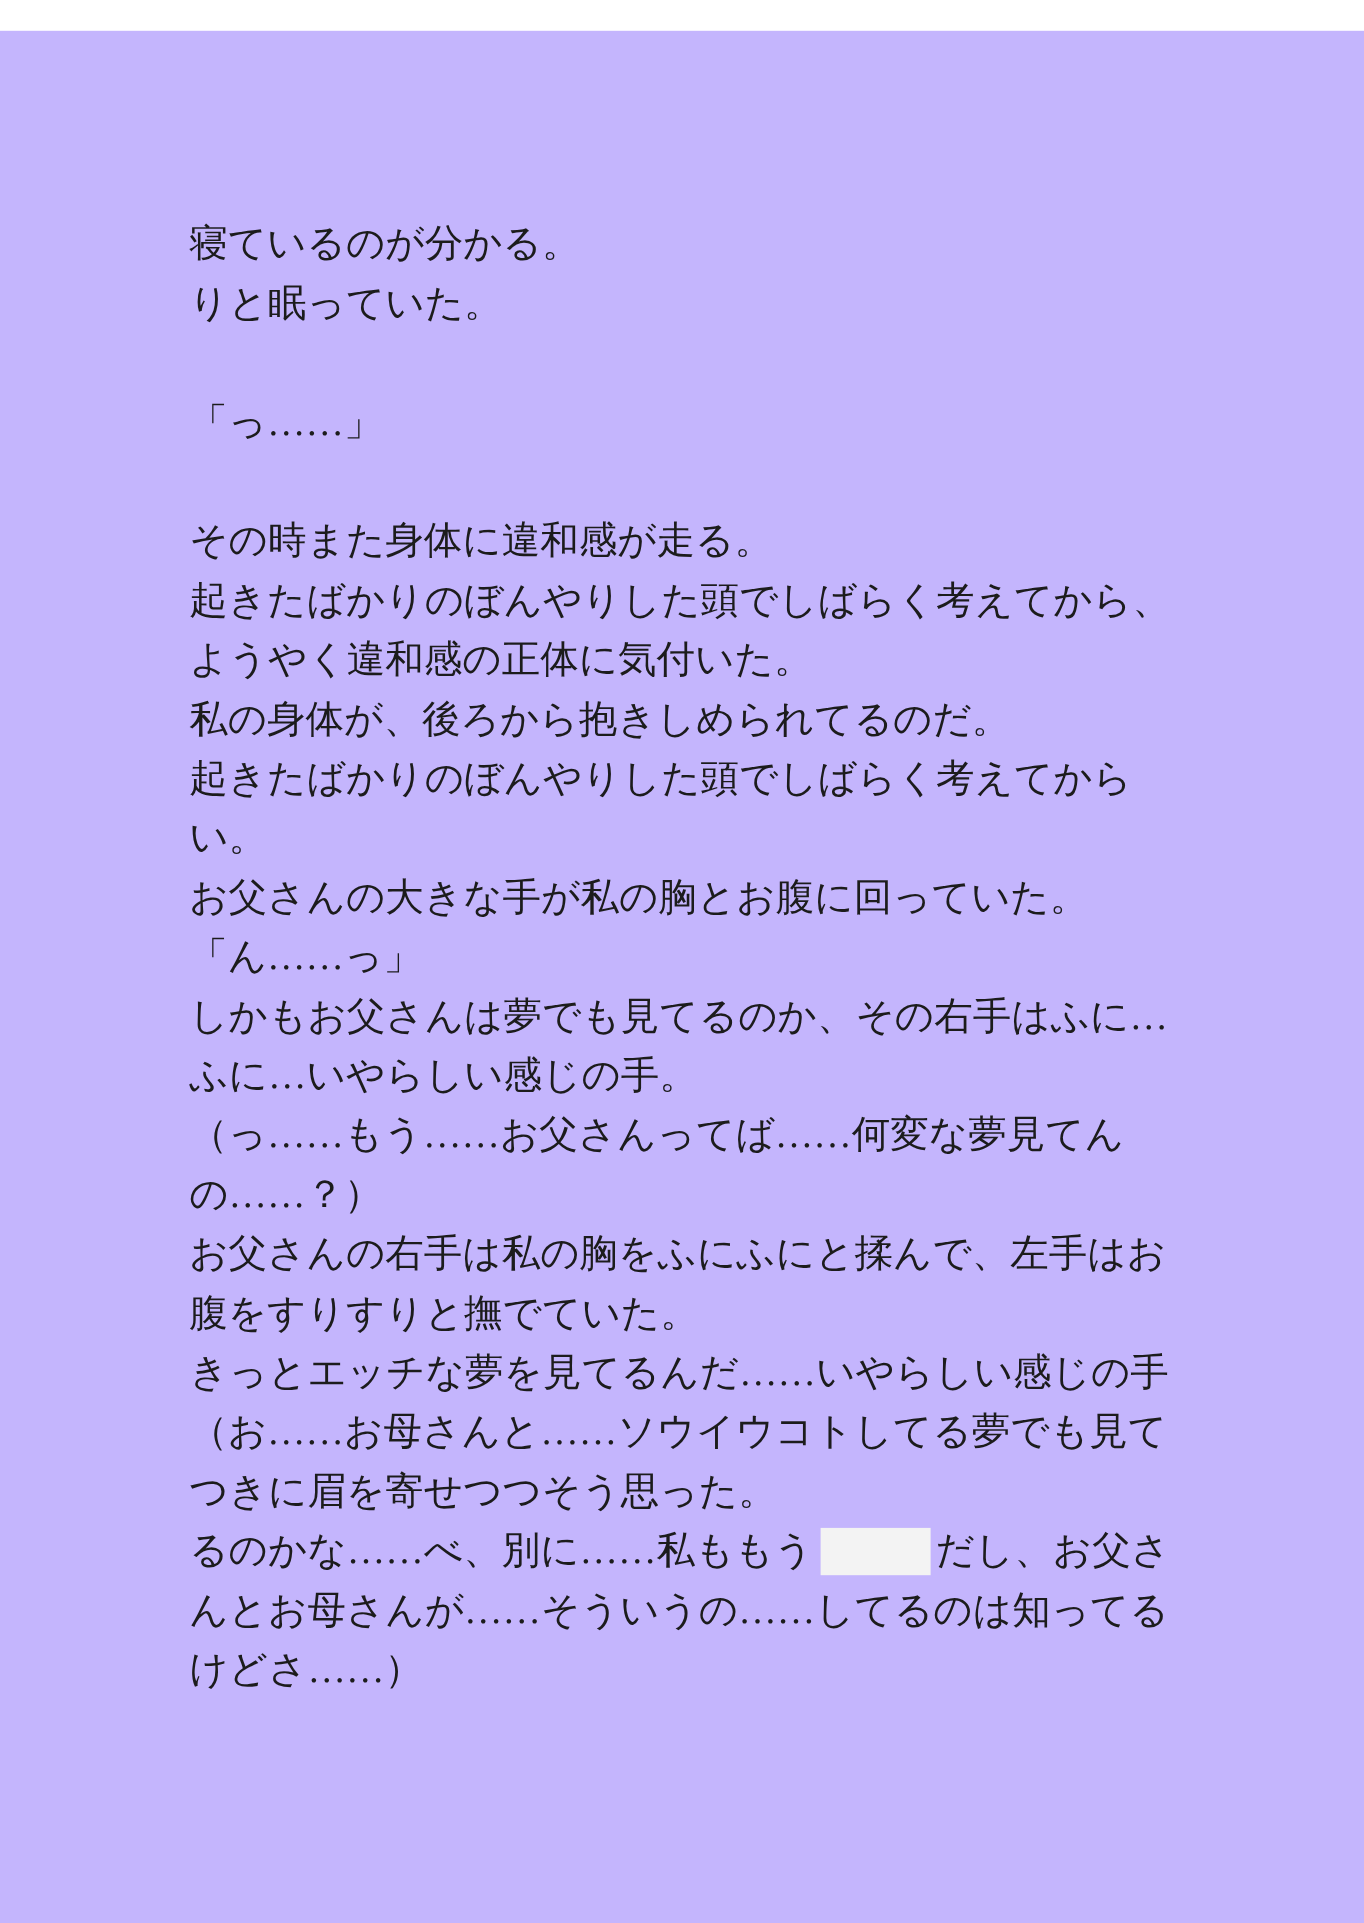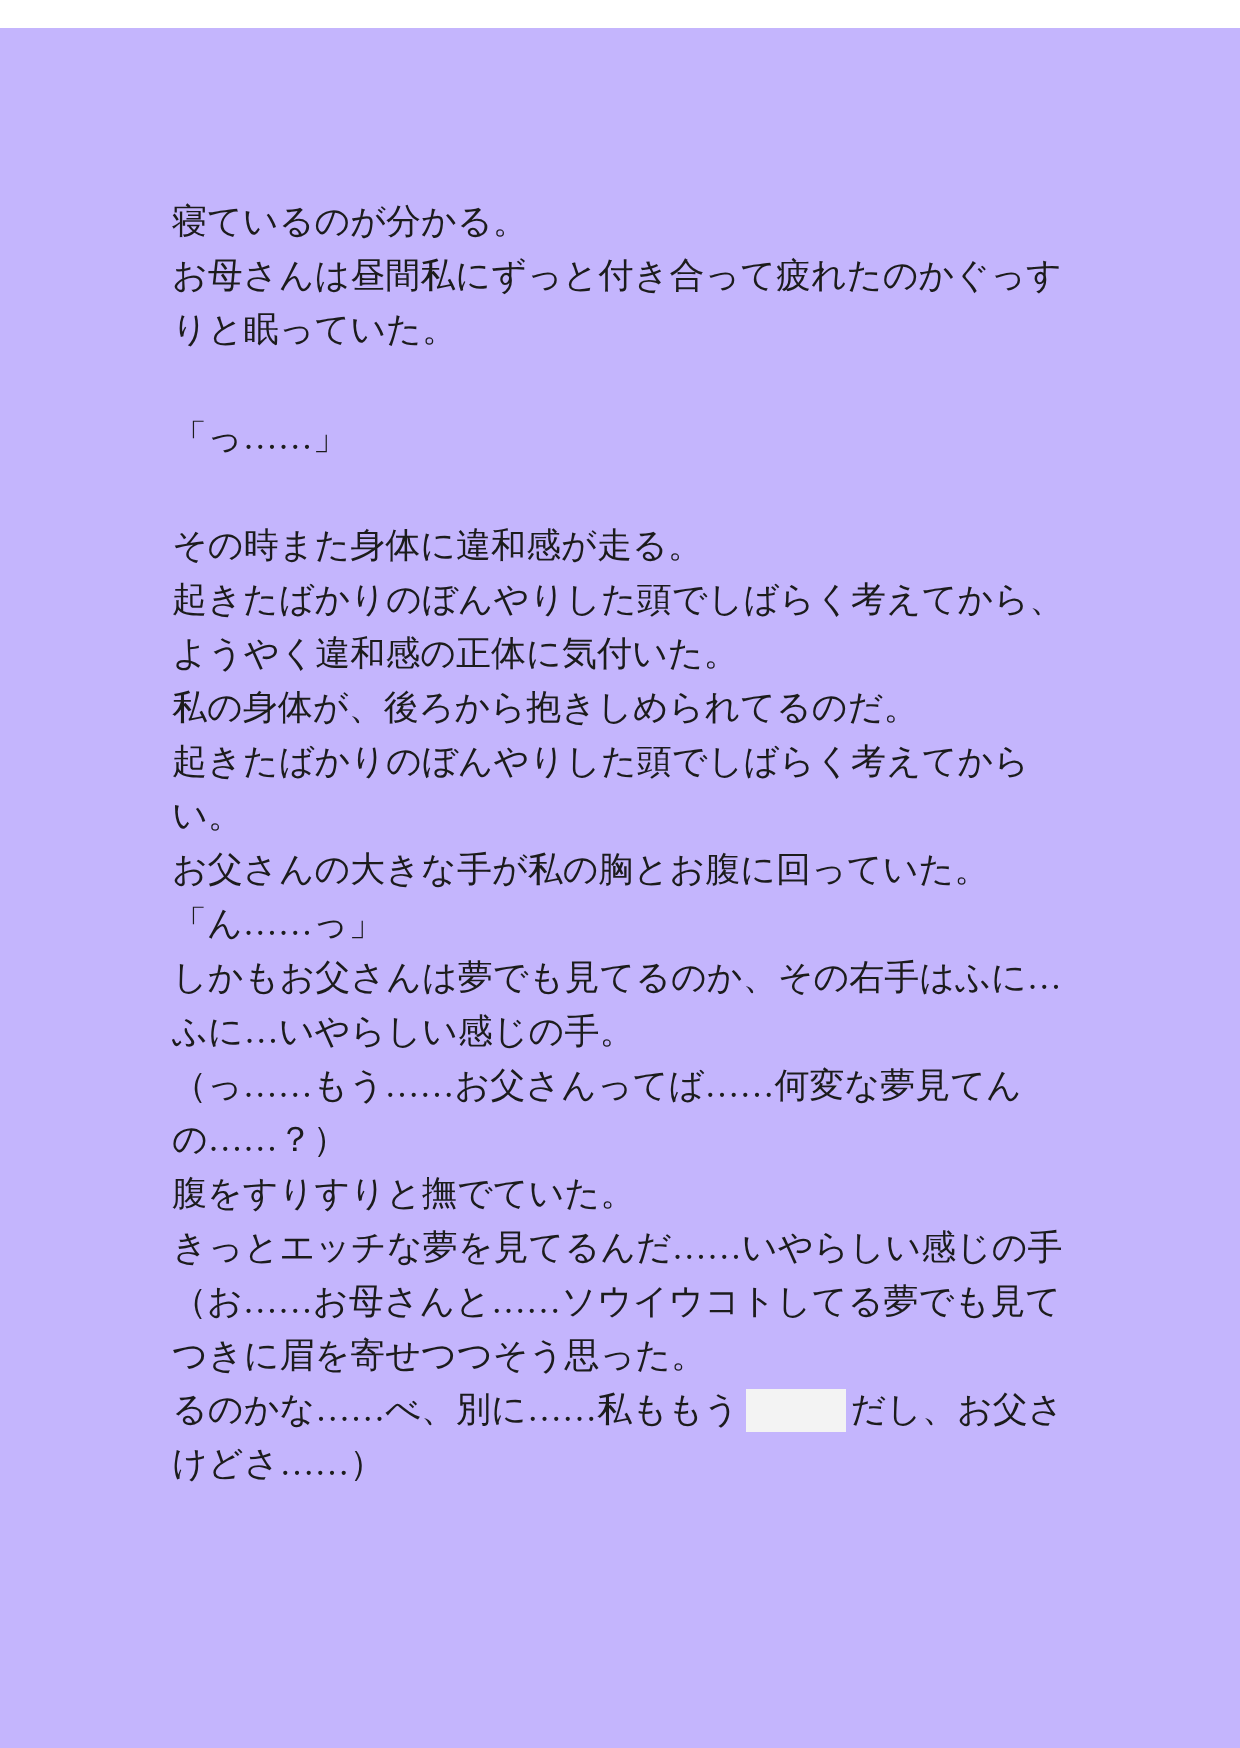--- a/index.html
+++ b/index.html
@@ -45,37 +45,38 @@
     margin: 0 4px 0 7px;
     transform: translateY(-2px);
   }
 </style>
 </head>
 <body>
 
 <div class="page">
   <div class="text-block">
     <div class="line"><span>寝ているのが分かる。</span></div>
-    <div class="line"><span>お母さんは昼間私にずっと付き合って疲れたのかぐっす</span></div>
     <div class="line"><span>りと眠っていた。</span></div>
     <div class="line"></div>
     <div class="line"><span>「っ……」</span></div>
     <div class="line"></div>
     <div class="line"><span>その時また身体に違和感が走る。</span></div>
     <div class="line"><span>起きたばかりのぼんやりした頭でしばらく考えてから、</span></div>
     <div class="line"><span>ようやく違和感の正体に気付いた。</span></div>
     <div class="line"><span>私の身体が、後ろから抱きしめられてるのだ。</span></div>
     <div class="line"><span>起きたばかりのぼんやりした頭でしばらく考えてから</span></div>
     <div class="line"><span>い。</span></div>
     <div class="line"><span>お父さんの大きな手が私の胸とお腹に回っていた。</span></div>
     <div class="line"><span>「ん……っ」</span></div>
     <div class="line"><span>しかもお父さんは夢でも見てるのか、その右手はふに…</span></div>
     <div class="line"><span>ふに…いやらしい感じの手。</span></div>
     <div class="line"><span>（っ……もう……お父さんってば……何変な夢見てん</span></div>
     <div class="line"><span>の……？）</span></div>
+    <div class="line"><span>お父さんの右手は私の胸をふにふにと揉んで、左手はお</span></div>
     <div class="line"><span>腹をすりすりと撫でていた。</span></div>
     <div class="line"><span>きっとエッチな夢を見てるんだ……いやらしい感じの手</span></div>
     <div class="line"><span>（お……お母さんと……ソウイウコトしてる夢でも見て</span></div>
     <div class="line"><span>つきに眉を寄せつつそう思った。</span></div>
     <div class="line"><span>るのかな……べ、別に……私ももう</span><span class="censor-box"></span><span>だし、お父さ</span></div>
+    <div class="line"><span>んとお母さんが……そういうの……してるのは知ってる</span></div>
     <div class="line"><span>けどさ……）</span></div>
   </div>
 </div>
 
 </body></html>

